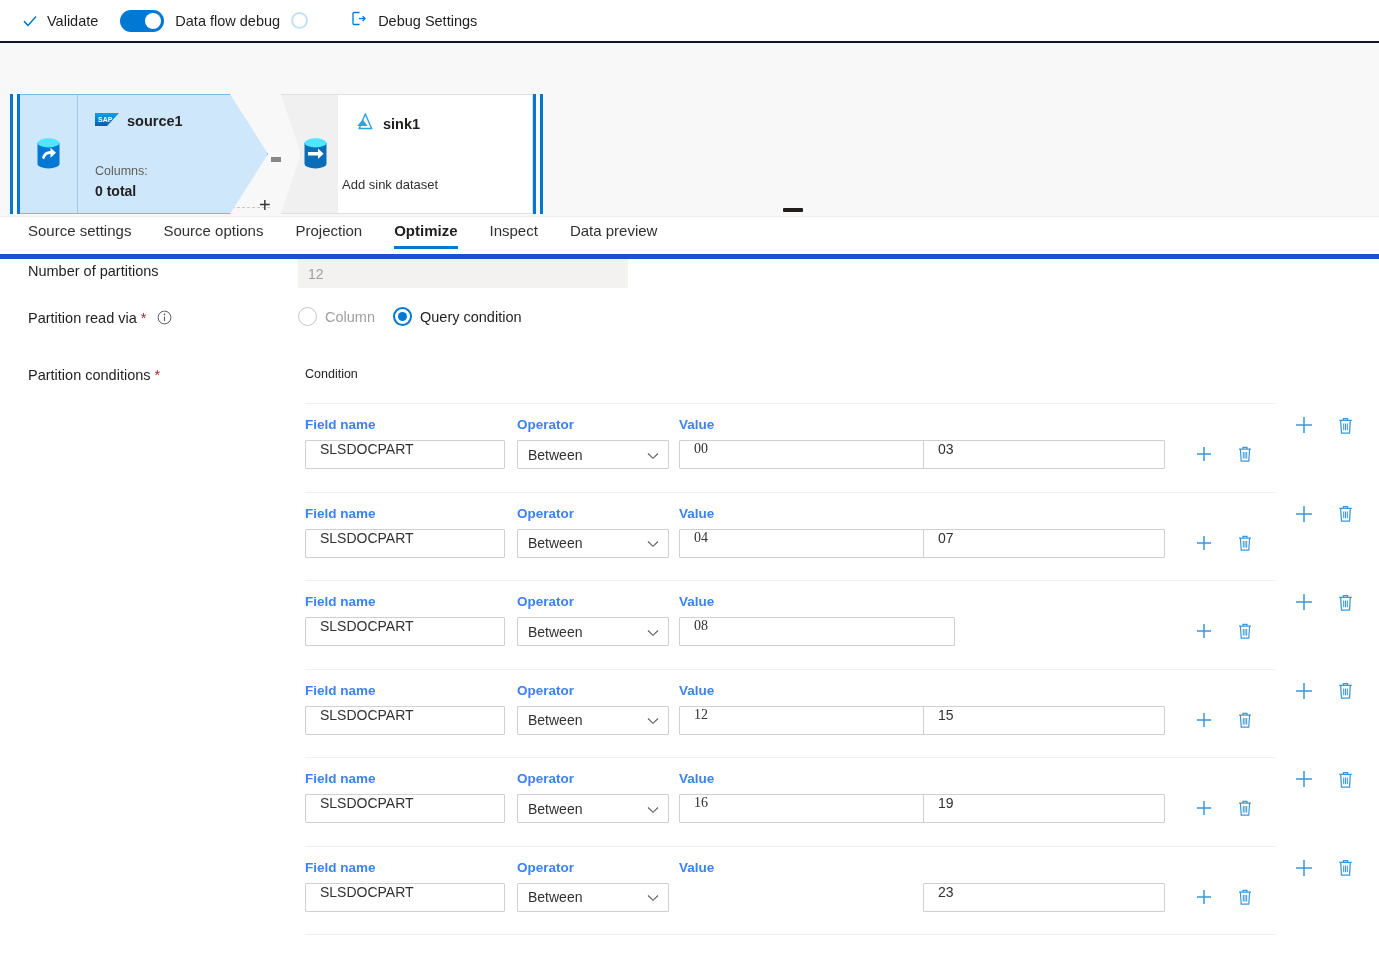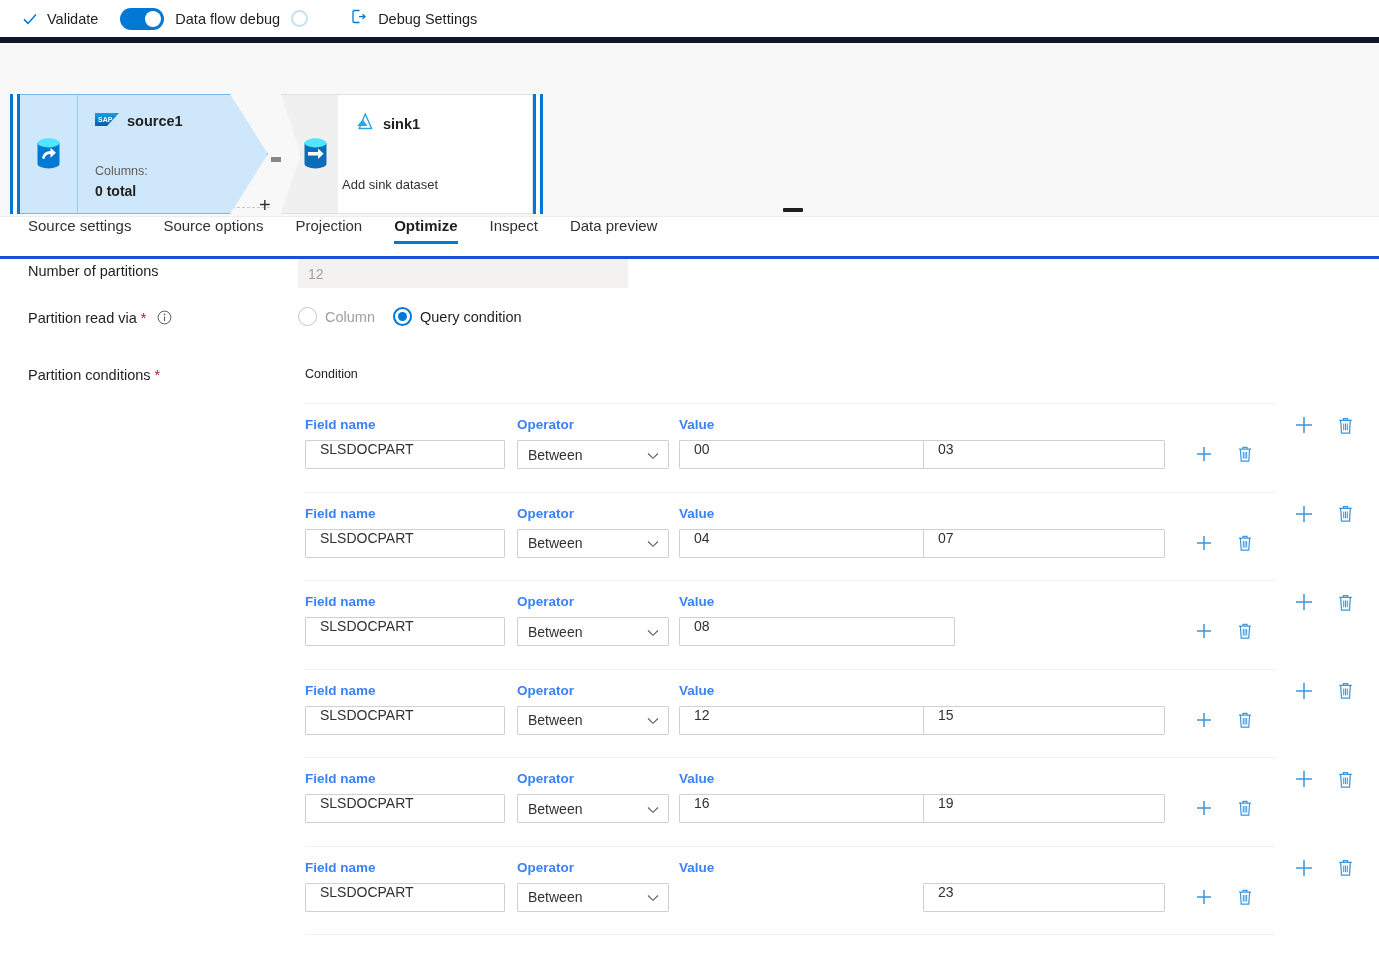--- a/index.html
+++ b/index.html
@@ -13,21 +13,21 @@
   }
 
   
   .toolbar {
     position: relative;
     height: 43px;
     display: flex;
     align-items: center;
     padding-left: 22px;
     background: #ffffff;
-    border-bottom: 6px solid #0f172a;
+    border-bottom: 2px solid #0f172a;
   }
   .tb-item {
     display: flex;
     align-items: center;
     height: 30px;
     cursor: pointer;
     user-select: none;
   }
   .tb-validate { gap: 9px; margin-right: 22px; }
   .tb-validate .lbl { font-size: 14.5px; color: #201f1e; }
@@ -162,25 +162,25 @@
   }
   .collapse-handle {
     position:absolute; left: 783px; bottom: 4px;
     width: 20px; height: 4px; background: #201f1e; border-radius: 1px;
     cursor: pointer;
   }
 
   
   .tabs {
     display: flex;
-    align-items: flex-start;
+    align-items: center;
     height: 42px;
     padding-left: 28px;
     gap: 32px;
-    border-bottom: 3px solid #1d4ed8;
+    border-bottom: 5px solid #1d4ed8;
     background: #ffffff;
   }
   .tab {
     position: relative;
     font-size: 15px;
     color: #323130;
     padding-bottom: 10px;
     cursor: pointer;
     white-space: nowrap;
   }
@@ -275,21 +275,21 @@
   .inp-field { left: 0px; width: 200px; }
   .sel-operator {
     position: absolute; top: 36px; left: 212px;
     width: 152px; height: 29px;
     border: 1px solid #d2d0ce; background:#fff;
     display: flex; align-items: center; justify-content: space-between;
     padding: 0 9px 0 10px;
     font-size: 14px; color: #323130;
     cursor: pointer; border-radius: 1px;
   }
-  .inp-v1 { left: 374px; width: 276px; }
+  .inp-v1 { left: 374px; width: 276px; font-family: Liberation Serif, serif; }
   .inp-v2 { left: 618px; width: 242px; }
 
   .icon-btn {
     position: absolute;
     width: 22px; height: 22px;
     display: flex; align-items: center; justify-content: center;
     cursor: pointer;
   }
   .inner-add   { left: 888px; top: 39px; }
   .inner-del   { left: 929px; top: 39px; }

